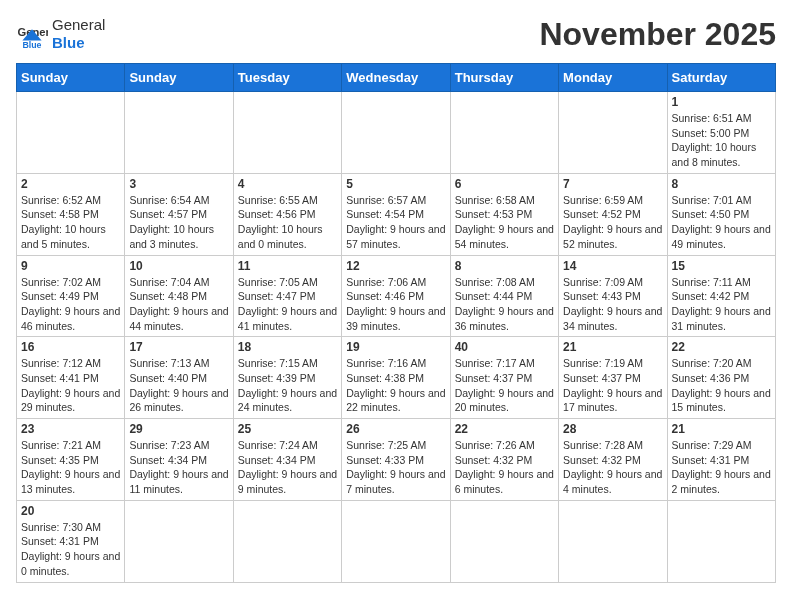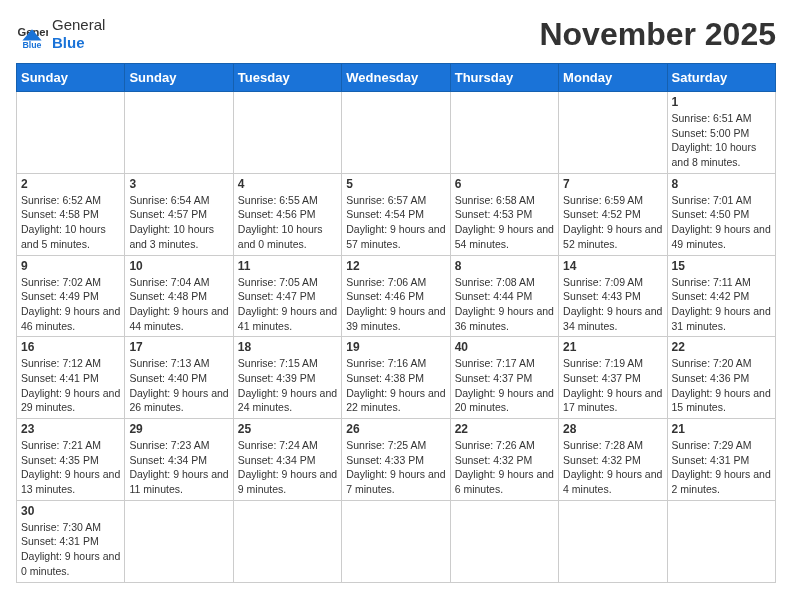--- a/index.html
+++ b/index.html
@@ -242,21 +242,21 @@
           <div class="day-number">28</div>
           <div class="day-info">Sunrise: 7:28 AM<br>Sunset: 4:32 PM<br>Daylight: 9 hours and 4 minutes.</div>
         </td>
         <td>
           <div class="day-number">21</div>
           <div class="day-info">Sunrise: 7:29 AM<br>Sunset: 4:31 PM<br>Daylight: 9 hours and 2 minutes.</div>
         </td>
       </tr>
       <tr class="row-shaded">
         <td>
-          <div class="day-number">30</div>
+          <div class="day-number">20</div>
           <div class="day-info">Sunrise: 7:30 AM<br>Sunset: 4:31 PM<br>Daylight: 9 hours and 0 minutes.</div>
         </td>
         <td class="empty-cell"></td>
         <td class="empty-cell"></td>
         <td class="empty-cell"></td>
         <td class="empty-cell"></td>
         <td class="empty-cell"></td>
         <td class="empty-cell"></td>
       </tr>
     </tbody>

